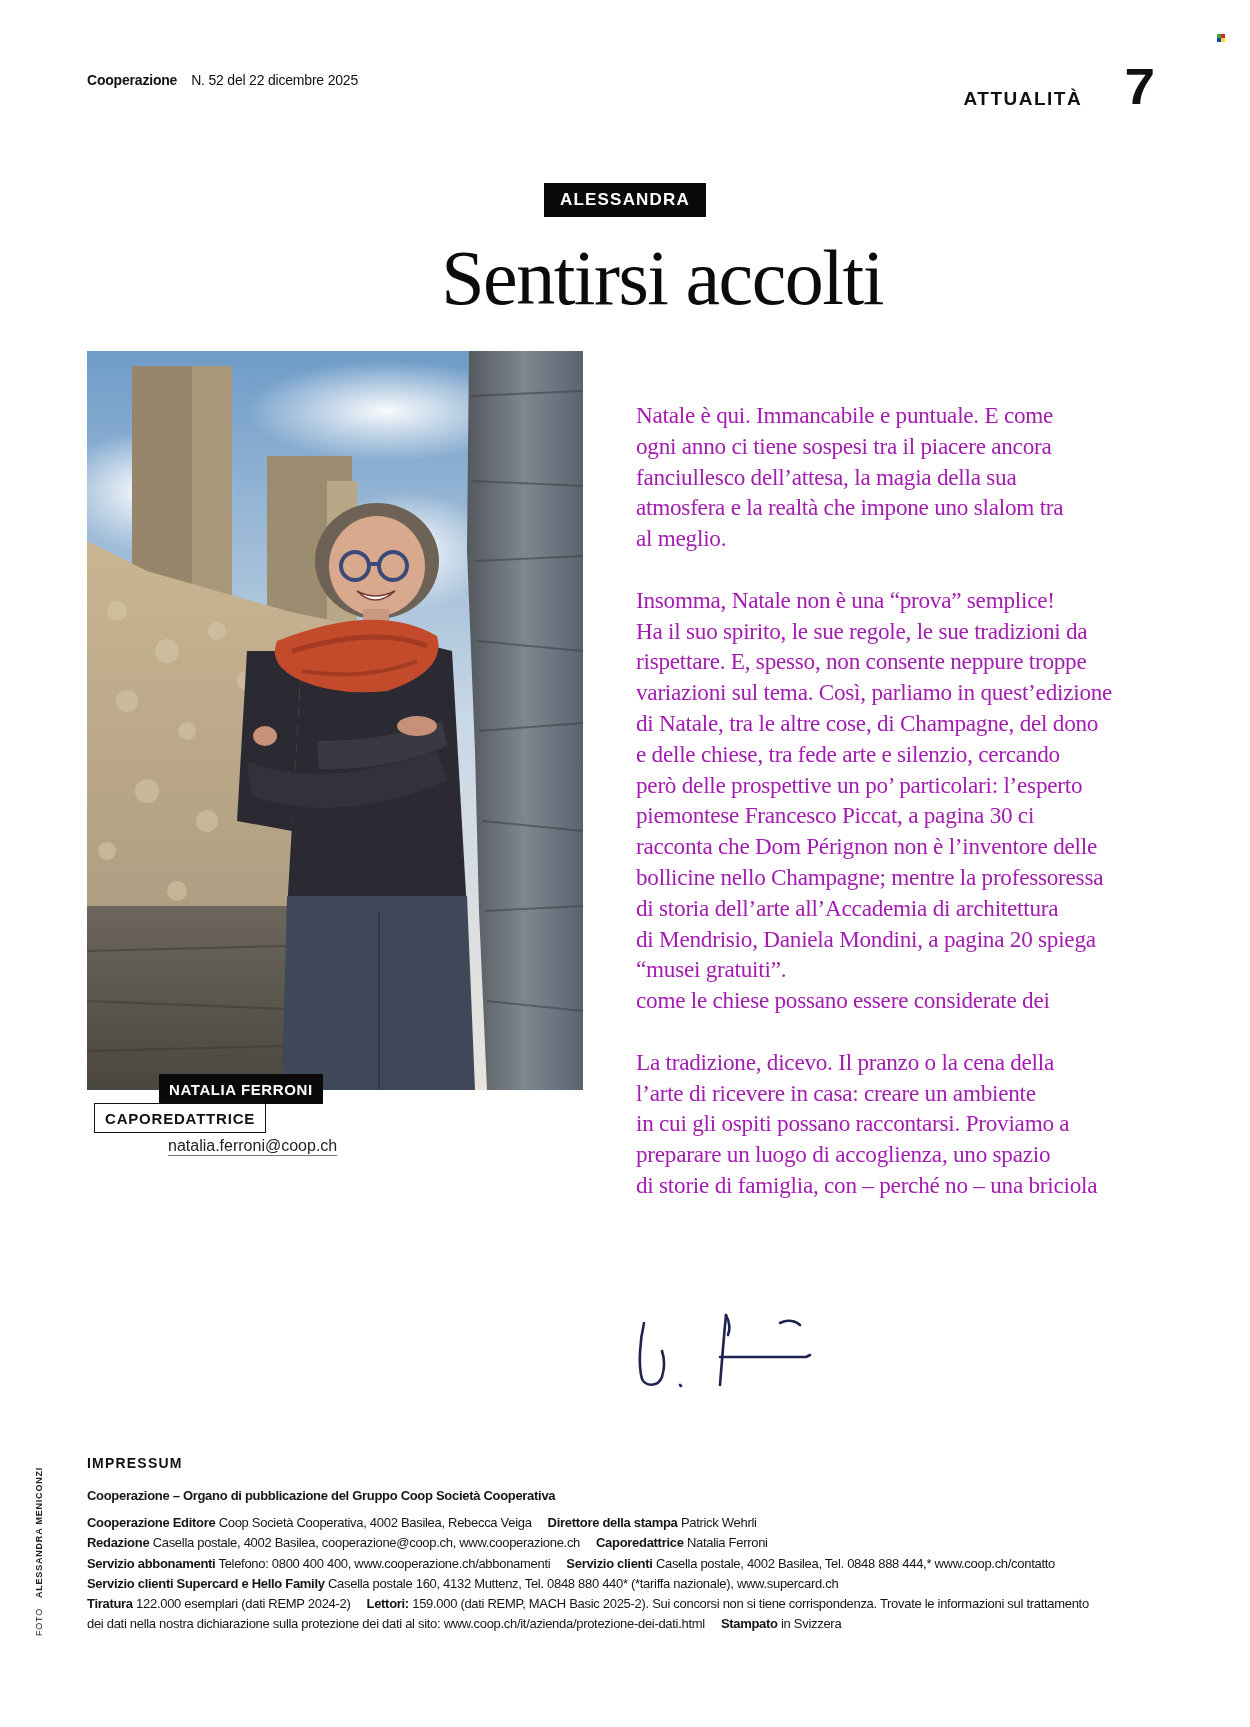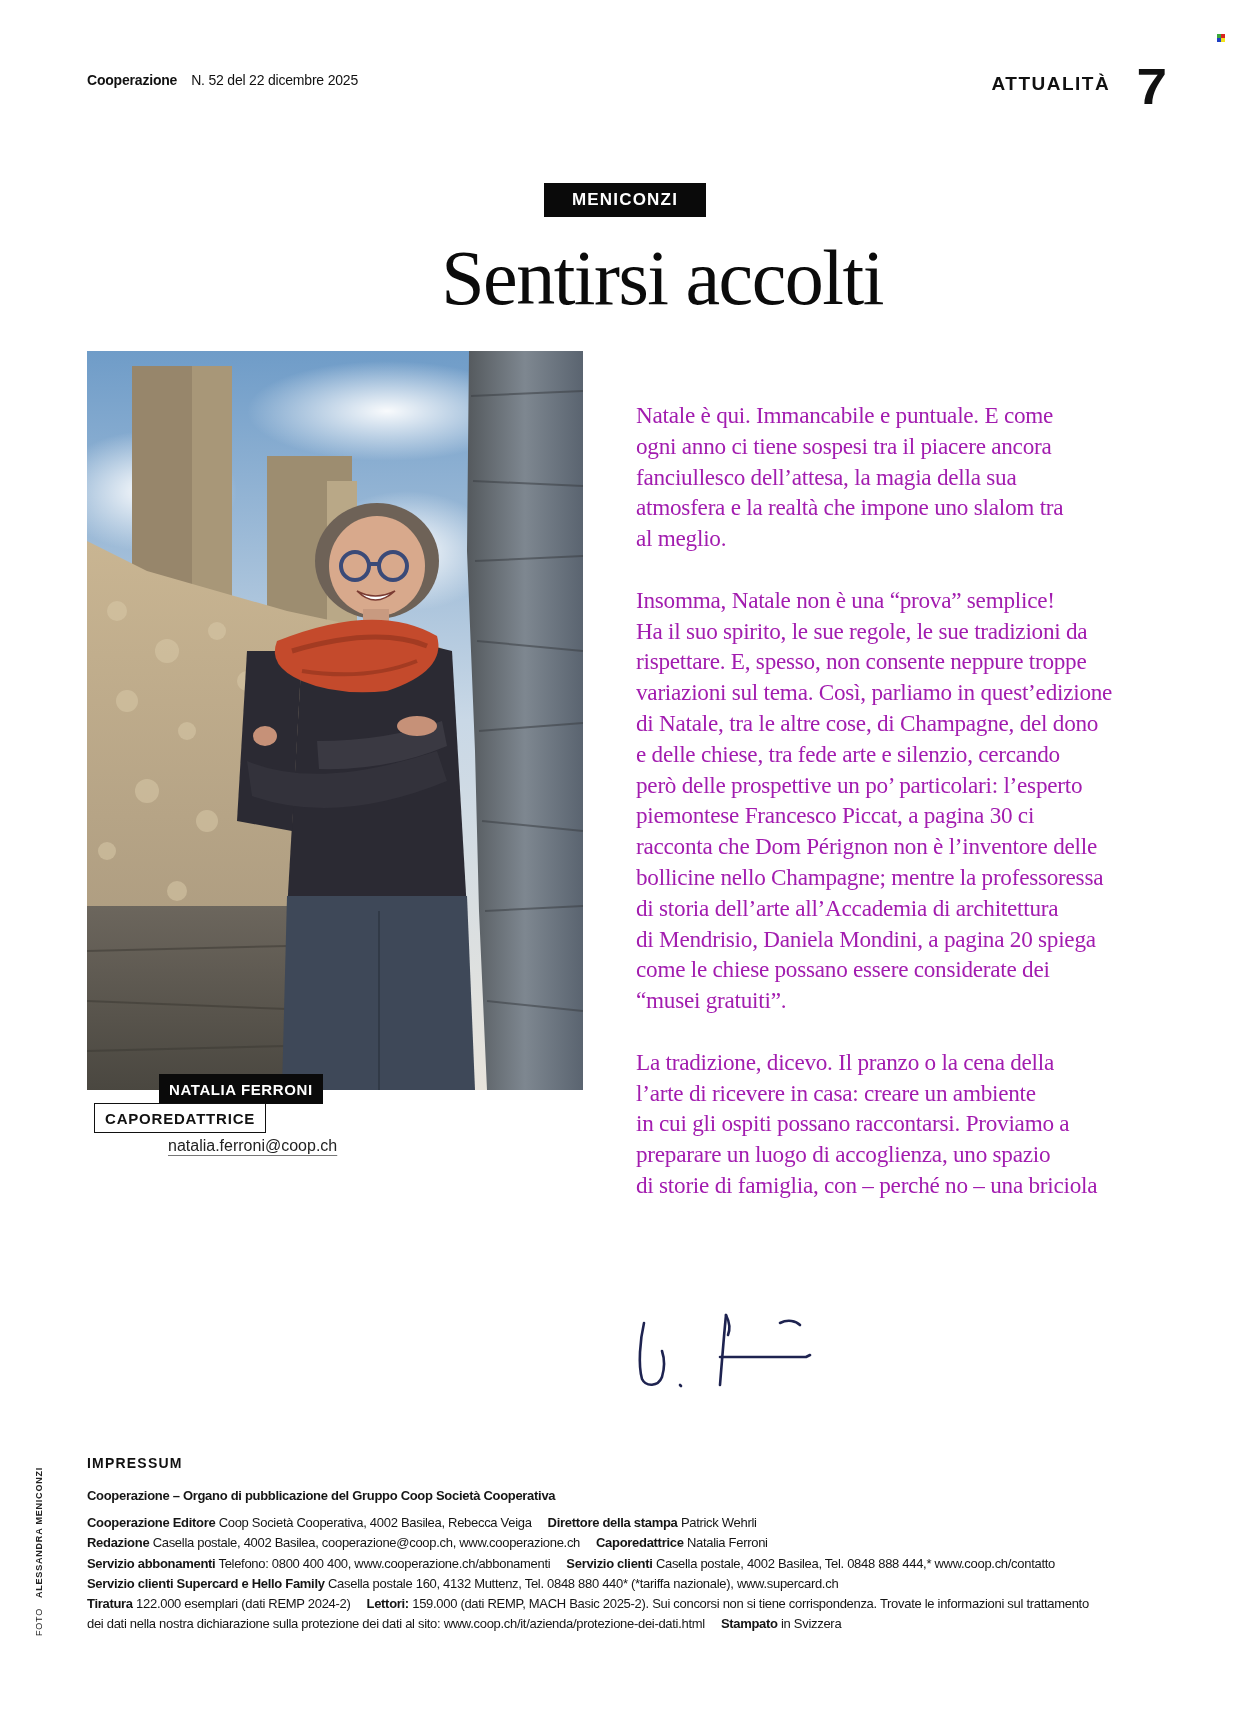--- a/index.html
+++ b/index.html
@@ -1,21 +1,21 @@
 <!DOCTYPE html>
 <html><head>
 <meta charset="utf-8">
 <style>
   html, body { margin: 0; padding: 0; background: #ffffff; }
   body { width: 1250px; height: 1727px; position: relative; overflow: hidden; color: #111; }
 
   
   .hdr-left { position: absolute; left: 87px; top: 72px; font-size: 14px; font-family: "Liberation Sans", sans-serif; letter-spacing: -0.2px; }
   .hdr-left .pub { font-weight: bold; margin-right: 14px; }
-  .hdr-right { position: absolute; right: 84px; top: 64px; display: flex; align-items: flex-start; gap: 28px; }
+  .hdr-right { position: absolute; right: 96px; top: 64px; display: flex; align-items: flex-end; gap: 44px; }
   .hdr-right .section { font-family: "Liberation Sans", sans-serif; font-weight: 900; font-size: 19px; letter-spacing: 1.5px; margin-top: 9px; }
   .hdr-right .pageno { font-family: "Liberation Sans", sans-serif; font-weight: 900; font-size: 50px; line-height: 46px; transform: scaleX(1.1); }
   .mark { position: absolute; left: 1217px; top: 34px; width: 8px; height: 8px; display: grid; grid-template-columns: 4px 4px; grid-template-rows: 4px 4px; }
   .mark span { display: block; }
 
   
   .tag { position: absolute; left: 544px; top: 183px; width: 162px; height: 34px; background: #0a0a0a; color: #fff; display: flex; align-items: center; justify-content: center; font-family: "Liberation Sans", sans-serif; font-weight: 900; font-size: 17px; letter-spacing: 1.2px; }
   .title { position: absolute; left: 0; width: 1250px; top: 228px; text-align: center; font-family: "Liberation Serif", serif; font-size: 78px; line-height: 100px; letter-spacing: -1.5px; color: #0b0b0b; }
 
   
@@ -52,21 +52,21 @@
   <span class="section">ATTUALITÀ</span>
   <span class="pageno">7</span>
 </div>
 <div class="mark">
   <span style="background:#3aa83a"></span>
     <span style="background:#d8231f"></span>
   <span style="background:#1e3fc4"></span>
     <span style="background:#f2e21c"></span>
 </div>
 
-<div class="tag">MENICONZI</div>
+<div class="tag">ALESSANDRA</div>
 <h1 class="title" style="margin:0;font-weight:normal;padding-left:37px;">Sentirsi accolti</h1>
 
 <div class="photo" role="img" aria-label="Portrait of a smiling woman with curly grey hair, glasses and an orange knitted scarf, arms crossed, leaning against a stone wall with castle battlements behind">
   <svg width="496" height="739" viewBox="0 0 496 739" xmlns="http://www.w3.org/2000/svg">
     <defs>
       <linearGradient id="sky" x1="0" y1="0" x2="0" y2="1">
         <stop offset="0" stop-color="#6f9cc8"></stop>
         <stop offset="0.5" stop-color="#c9d8e6"></stop>
         <stop offset="1" stop-color="#e8e4dc"></stop>
       </linearGradient>
@@ -180,22 +180,22 @@
     <span class="ln">rispettare. E, spesso, non consente neppure troppe</span>
     <span class="ln">variazioni sul tema. Così, parliamo in quest’edizione</span>
     <span class="ln">di Natale, tra le altre cose, di Champagne, del dono</span>
     <span class="ln">e delle chiese, tra fede arte e silenzio, cercando</span>
     <span class="ln">però delle prospettive un po’ particolari: l’esperto</span>
     <span class="ln">piemontese Francesco Piccat, a pagina 30 ci</span>
     <span class="ln">racconta che Dom Pérignon non è l’inventore delle</span>
     <span class="ln">bollicine nello Champagne; mentre la professoressa</span>
     <span class="ln">di storia dell’arte all’Accademia di architettura</span>
     <span class="ln">di Mendrisio, Daniela Mondini, a pagina 20 spiega</span>
+    <span class="ln">“musei gratuiti”.</span>
     <span class="ln">come le chiese possano essere considerate dei</span>
-    <span class="ln">“musei gratuiti”.</span>
   </p>
   <p>
     <span class="ln">La tradizione, dicevo. Il pranzo o la cena della</span>
     <span class="ln">l’arte di ricevere in casa: creare un ambiente</span>
     <span class="ln">in cui gli ospiti possano raccontarsi. Proviamo a</span>
     <span class="ln">preparare un luogo di accoglienza, uno spazio</span>
     <span class="ln">di storie di famiglia, con – perché no – una briciola</span>
   </p>
 </div>
 

